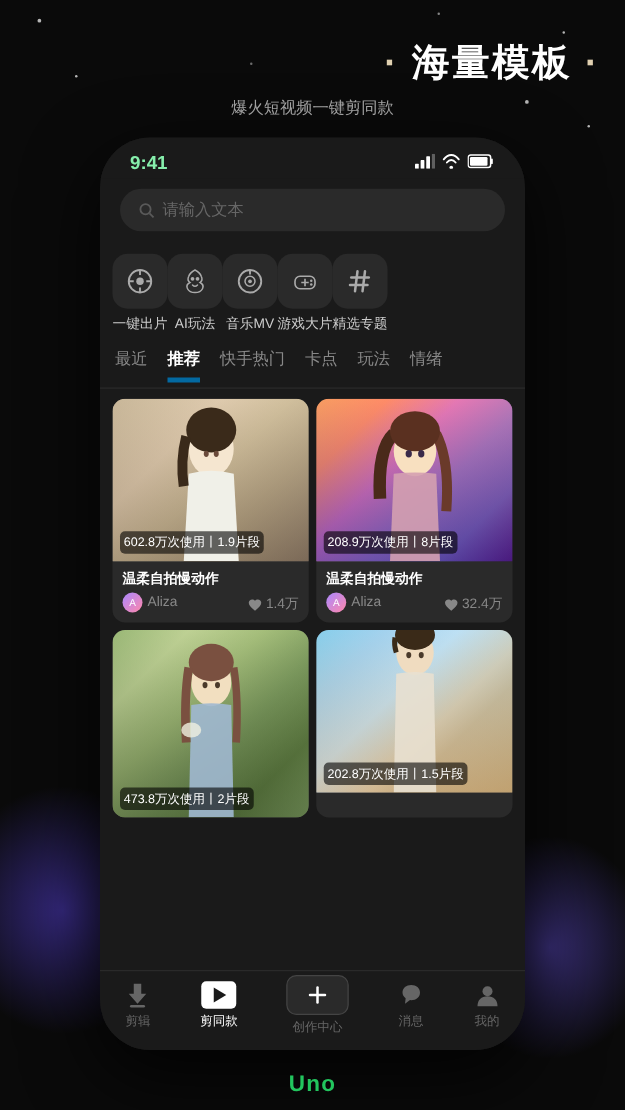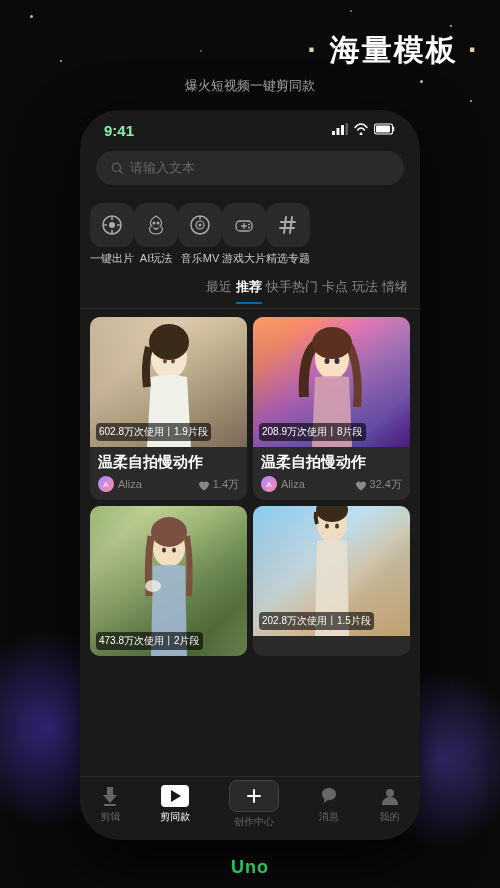--- a/index.html
+++ b/index.html
@@ -156,35 +156,34 @@
     .category-label {
       font-size: 11px;
       color: #cccccc;
       white-space: nowrap;
     }
 
     
     .tabs {
       display: flex;
       padding: 8px 12px 4px;
-      gap: 4px;
+      gap: 16px;
       border-bottom: 1px solid #2a2a2a;
-      justify-content: flex-end;
     }
     .tab-item {
       font-size: 13px;
       color: #888888;
       padding-bottom: 6px;
       cursor: pointer;
       white-space: nowrap;
     }
     .tab-item.active {
       color: #ffffff;
       font-weight: 600;
-      border-bottom: 2px solid #0369a1;
+      border-bottom: 4px solid #0369a1;
     }
 
     
     .content-grid {
       display: grid;
       grid-template-columns: 1fr 1fr;
       gap: 6px;
       padding: 8px 10px;
       overflow-y: hidden;
     }
@@ -256,21 +255,21 @@
       padding: 2px 3px;
       font-size: 10px;
       color: #ffffff;
       white-space: nowrap;
     }
 
     .card-info {
       padding: 6px 8px 8px;
     }
     .card-title {
-      font-size: 15px;
+      font-size: 11px;
       font-weight: 600;
       color: #ffffff;
       margin-bottom: 4px;
     }
     .card-meta {
       display: flex;
       align-items: center;
       justify-content: space-between;
     }
     .card-author {

